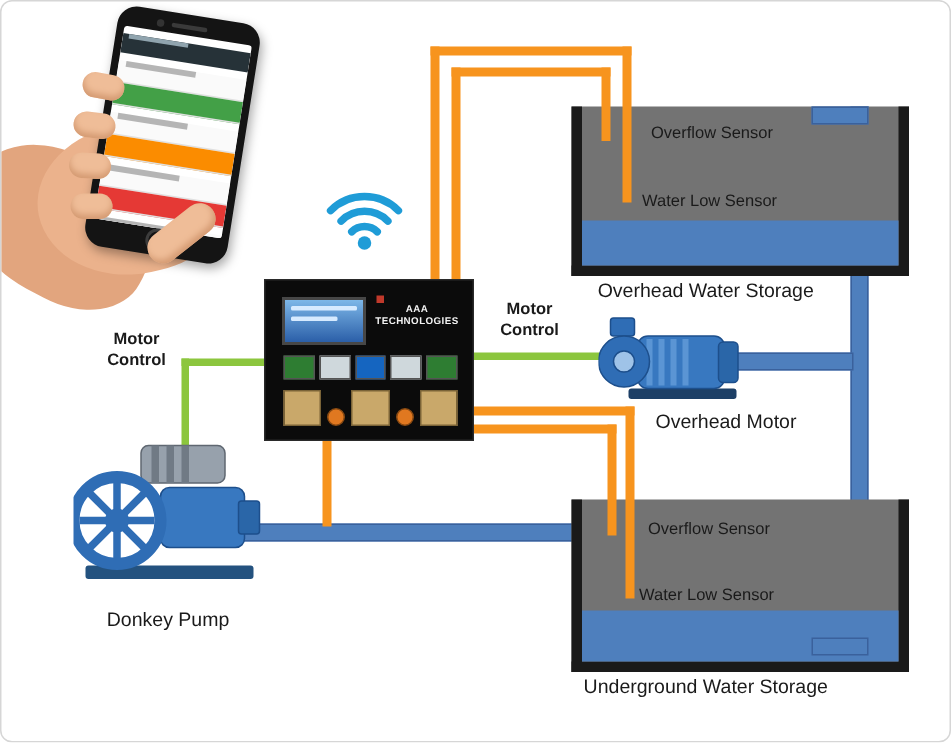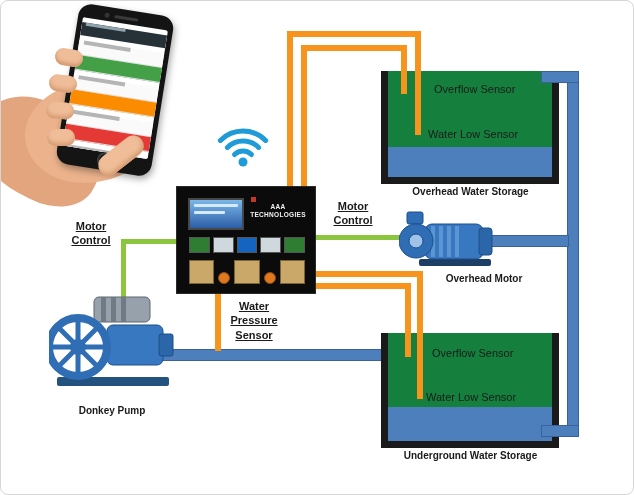--- a/index.html
+++ b/index.html
@@ -7,24 +7,24 @@
     --wifi:#1F9CD7; --tank-wall:#1A1A1A;
     --app-green:#43A047; --app-orange:#FB8C00; --app-red:#E53935; --app-blue:#1E88E5;
   }
   html,body{margin:0;padding:0;background:#fff;}
   .canvas{
     position:relative;width:632px;height:493px;background:#fff;
     border:1px solid #d6d6d6;border-radius:8px;overflow:hidden;
     font-family:"Liberation Sans",sans-serif;color:#1a1a1a;
   }
   .abs{position:absolute;}
-  .multiline{white-space:pre-line;text-decoration:underline;}
+  .multiline{white-space:pre-line;}
   .ctl-label{font-weight:bold;font-size:11px;text-align:center;line-height:1.3;}
   .sensor-label{font-size:11px;color:#1a1a1a;white-space:nowrap;}
-  .caption{font-weight:bold;font-size:10px;text-align:center;white-space:nowrap;}
+  .caption{font-weight:normal;font-size:13px;text-align:center;white-space:nowrap;}
 
   
   .phone-assembly{position:absolute;left:8px;top:2px;width:195px;height:190px;}
   .arm{position:absolute;left:-34px;top:100px;width:130px;height:95px;background:#E2A57E;
        border-radius:45% 55% 40% 50%;transform:rotate(28deg);}
   .palm{position:absolute;left:16px;top:80px;width:125px;height:100px;background:#EBB28C;
        border-radius:50% 50% 45% 55%;transform:rotate(-12deg);}
   .phone{position:absolute;left:58px;top:6px;width:96px;height:162px;background:#141414;
        border-radius:13px;transform:rotate(9deg);box-shadow:2px 3px 7px rgba(0,0,0,.35);}
   .speaker{position:absolute;left:36px;top:7px;width:24px;height:3px;background:#3a3a3a;border-radius:2px;}
@@ -47,21 +47,21 @@
   
   .wifi{position:absolute;left:212px;top:114px;width:60px;height:56px;color:var(--wifi);}
 
   
   .pipe{position:absolute;background:var(--pipe);border:1px solid var(--pipe-border);box-sizing:border-box;}
   .wire-o{position:absolute;background:var(--orange);}
   .wire-g{position:absolute;background:var(--green);}
 
   
   .tank{position:absolute;border-left:7px solid var(--tank-wall);border-right:7px solid var(--tank-wall);
-        border-bottom:7px solid var(--tank-wall);background:#15803d;}
+        border-bottom:7px solid var(--tank-wall);background:#737373;padding-left:47px;}
   .water{position:absolute;left:0;right:0;bottom:0;background:var(--pipe);}
 
   
   .controller{position:absolute;left:175px;top:185px;width:140px;height:108px;background:#0b0b0b;
         border:1px solid #2a2a2a;box-sizing:border-box;}
   .lcd{position:absolute;left:11px;top:11px;width:52px;height:28px;border:2px solid #474747;
         background:linear-gradient(#7db7e8,#2b5fa8);}
   .lcd .lline{height:3px;background:#d6eaff;margin:4px 4px 0 4px;border-radius:1px;}
   .brand{position:absolute;left:70px;top:16px;width:62px;color:#f2f2f2;font-size:6.5px;font-weight:bold;
         letter-spacing:.3px;text-align:center;line-height:1.25;}
@@ -213,17 +213,14 @@
     <line x1="11" y1="40" x2="47" y2="76" stroke="#2F6DB5" stroke-width="5"></line>
     <line x1="47" y1="40" x2="11" y2="76" stroke="#2F6DB5" stroke-width="5"></line>
     <circle cx="29" cy="58" r="8" fill="#2F6DB5"></circle>
   </svg>
   <div class="abs caption" style="left:48px;top:404px;width:126px;">Donkey Pump</div>
 
   <div class="abs ctl-label multiline" style="left:60px;top:218px;width:60px;">Motor
 Control</div>
   <div class="abs ctl-label multiline" style="left:322px;top:198px;width:60px;">Motor
 Control</div>
-  <div class="abs ctl-label multiline" style="left:222px;top:298px;width:62px;">Water
-Pressure
-Sensor</div>
 
 </div>
 
 </body></html>

